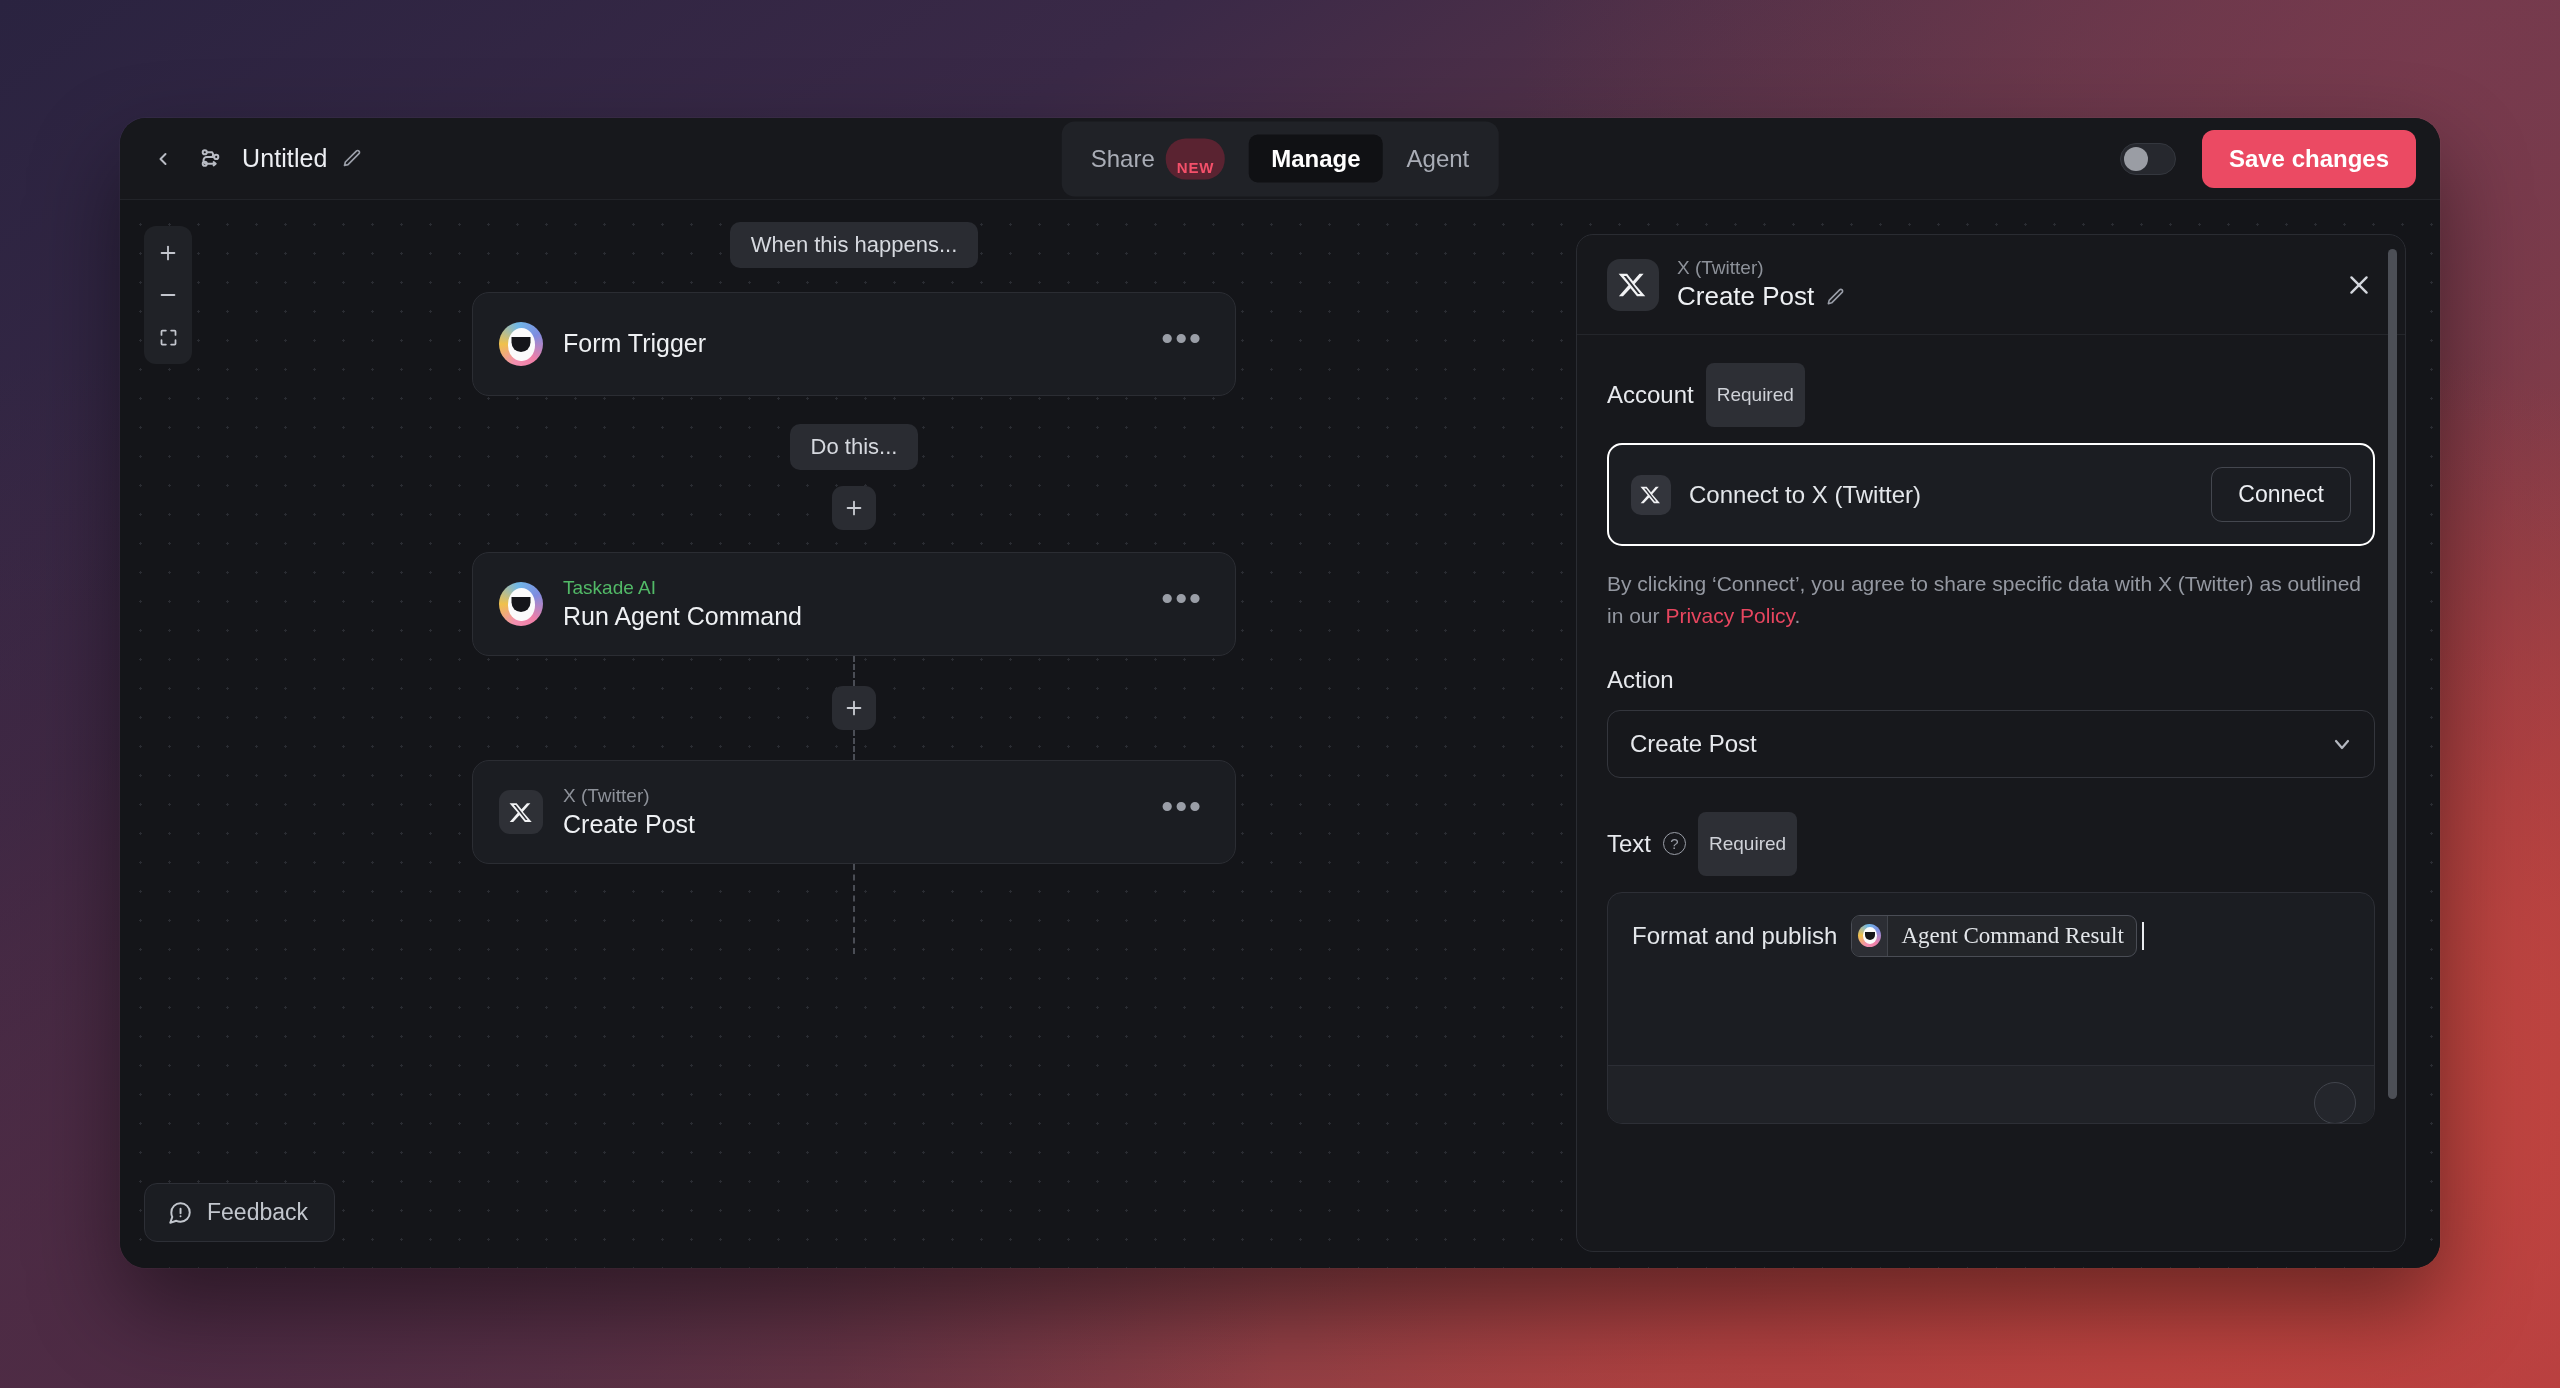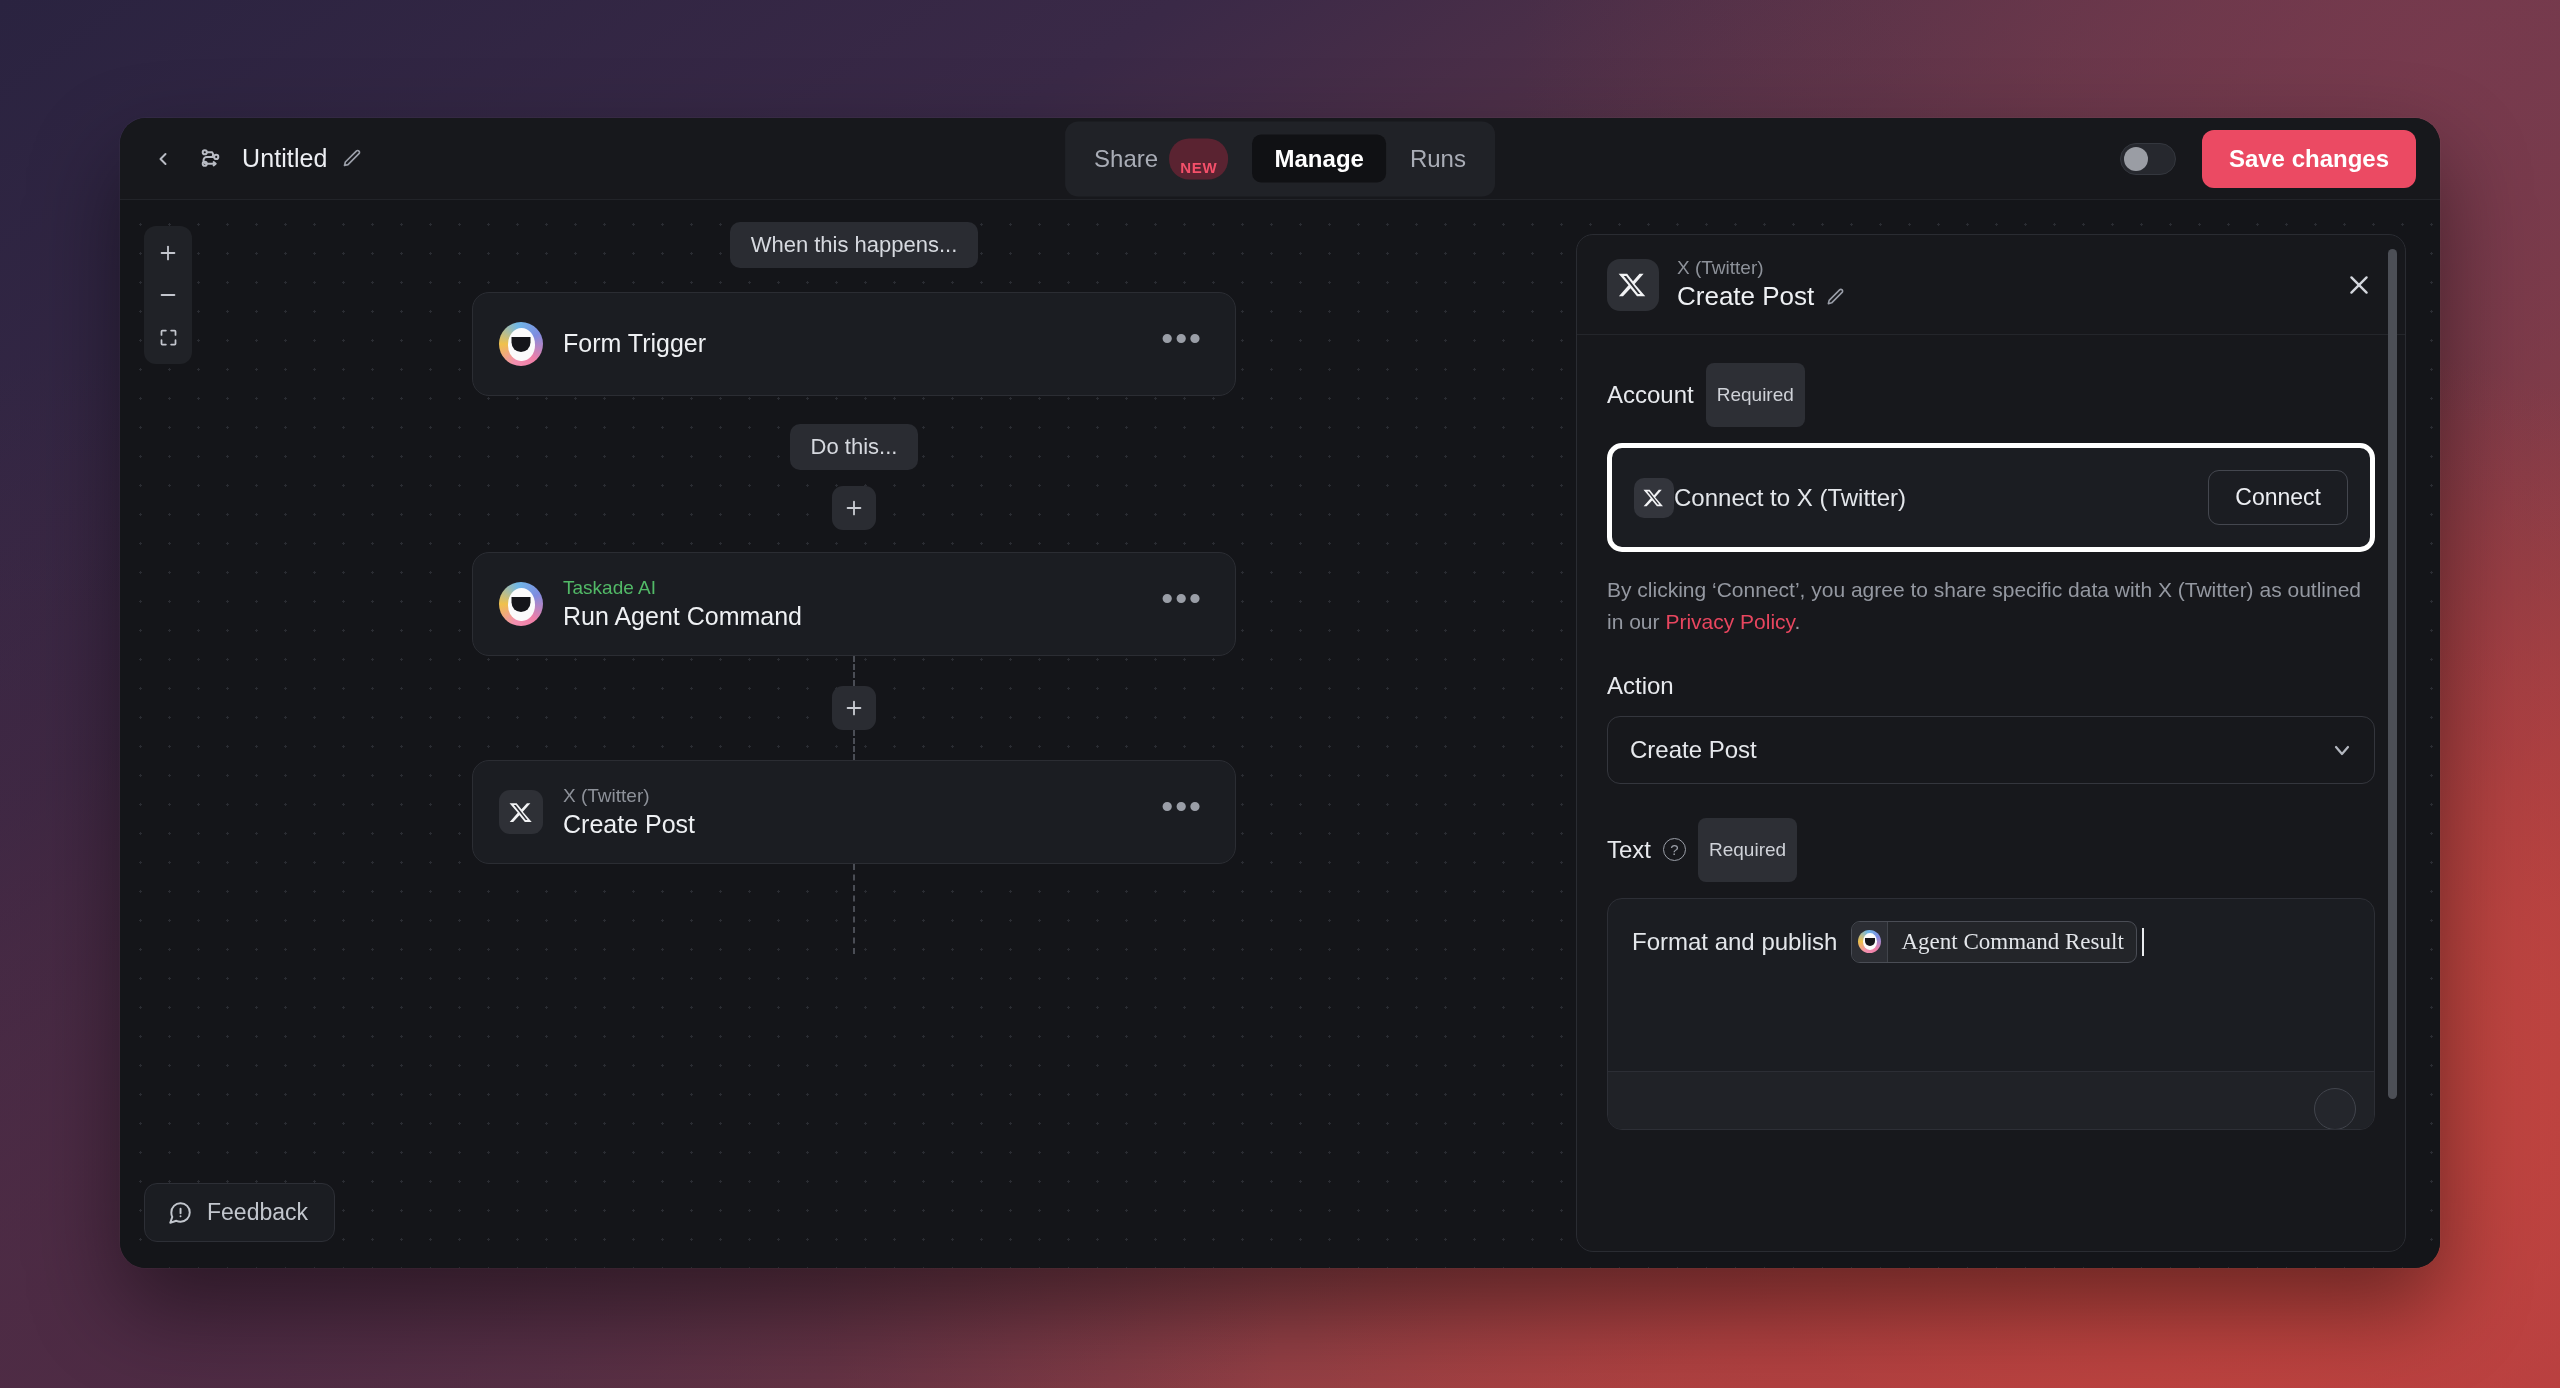--- a/index.html
+++ b/index.html
@@ -262,24 +262,25 @@
     padding: 21px 11px;
   }
   .help-q {
     width: 23px; height: 23px; border-radius: 50%;
     border: 1.6px solid #9a9ea7; color: #9a9ea7;
     font-size: 15px; display: inline-flex;
     align-items: center; justify-content: center;
   }
   .acct-card {
     background: #1b1d22;
-    border: 5px solid #ffffff;
+    border: 2px solid #ffffff;
     border-radius: 15px;
     display: flex; align-items: center;
     padding: 22px 22px;
+    gap: 18px;
   }
   .acct-card .x-tile { width: 40px; height: 40px; border-radius: 10px; background: #33353c; }
   .acct-card .x-tile svg { width: 22px; height: 22px; }
   .acct-name { flex: 1; font-size: 24px; color: #e3e6ea; }
   .connect-btn {
     background: transparent;
     border: 1px solid #44474f;
     color: #eceef2;
     font-size: 23px;
     border-radius: 11px;
@@ -410,21 +411,21 @@
 
     <div class="tb-center">
       <div class="seg">
         <span>Share</span>
         <span class="badge-new">NEW</span>
       </div>
       <div class="seg active">
         <span>Manage</span>
       </div>
       <div class="seg">
-        <span>Runs</span>
+        <span>Agent</span>
       </div>
     </div>
 
     <div class="tb-right">
       <div class="toggle">
         <div class="knob"></div>
       </div>
       <button class="save-btn">Save changes</button>
     </div>
   </div>

